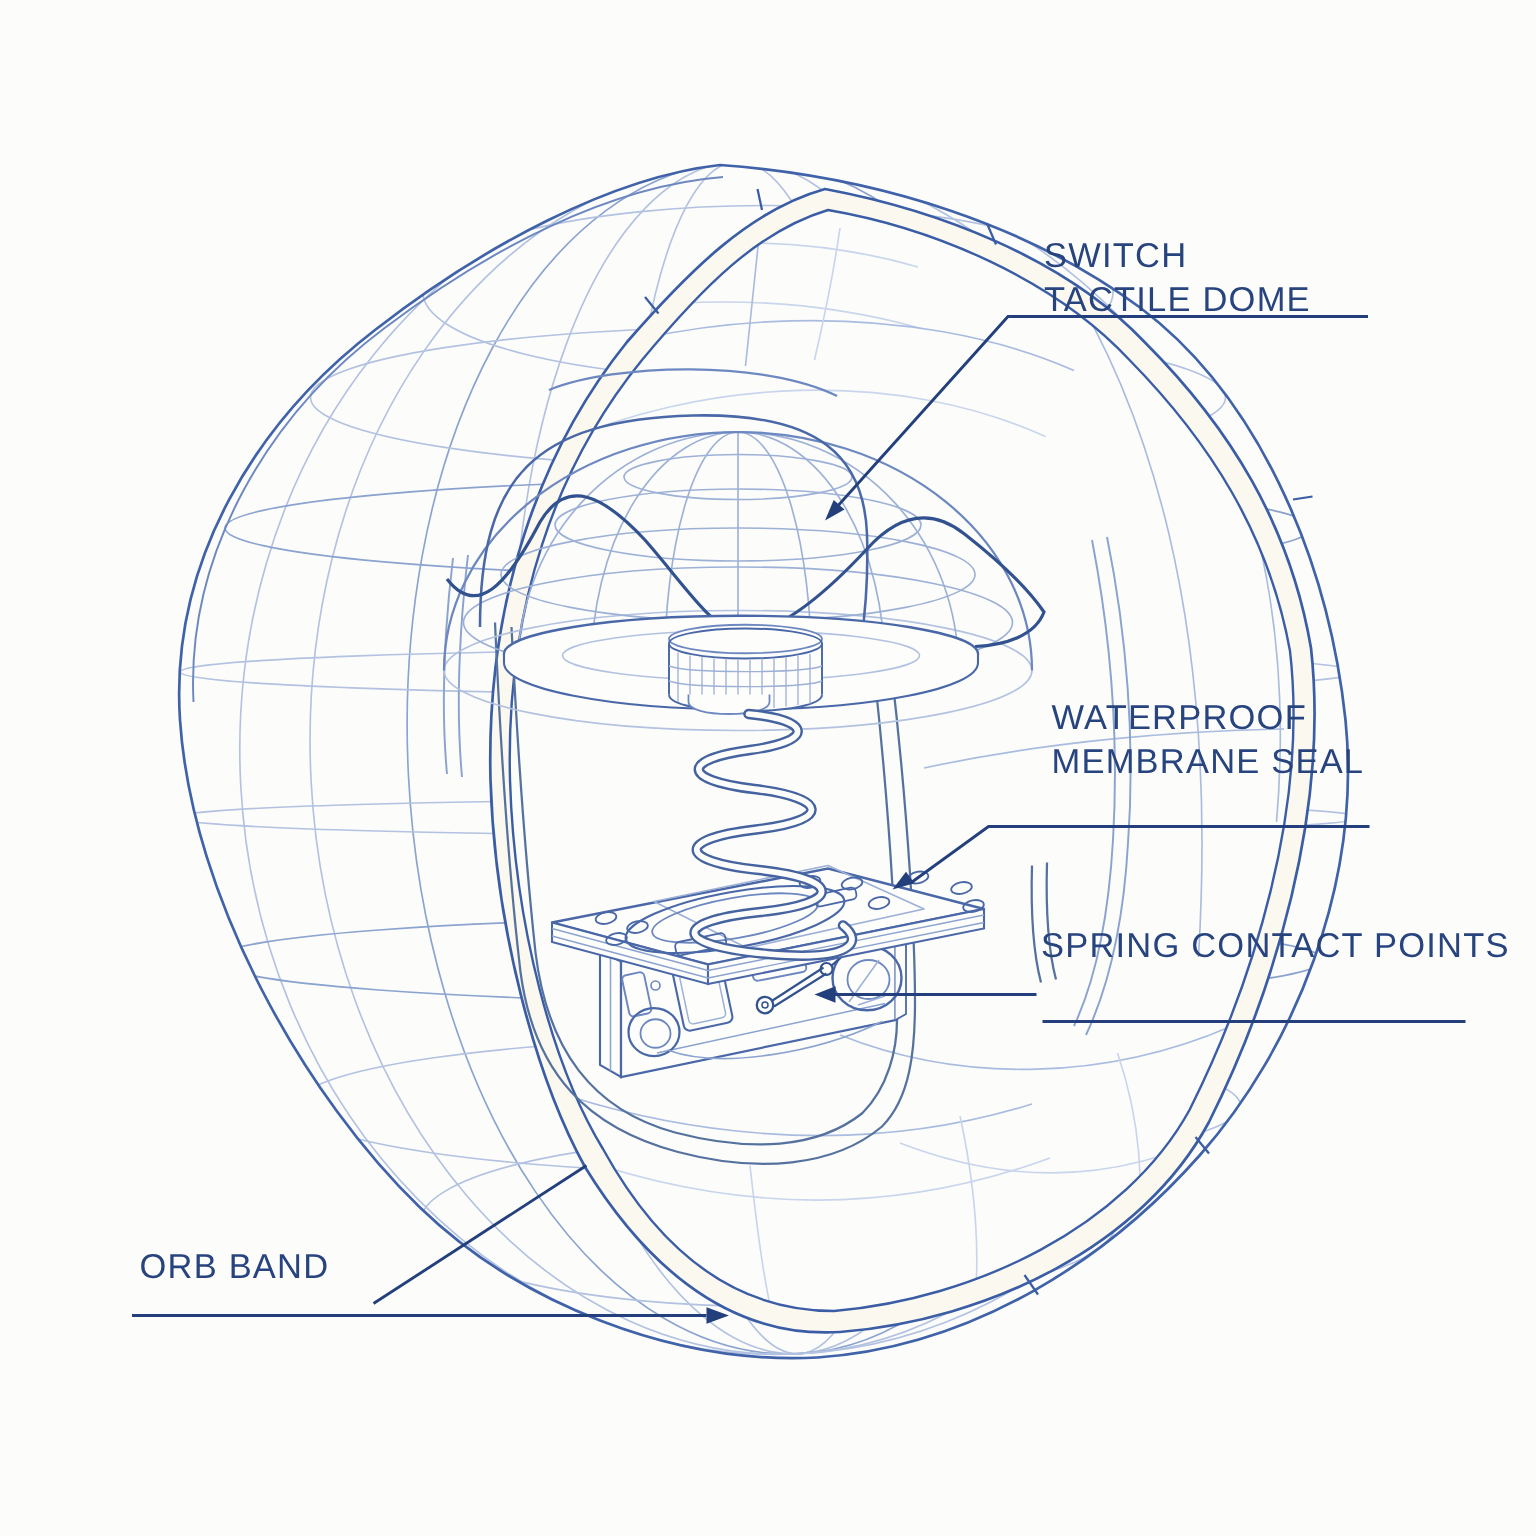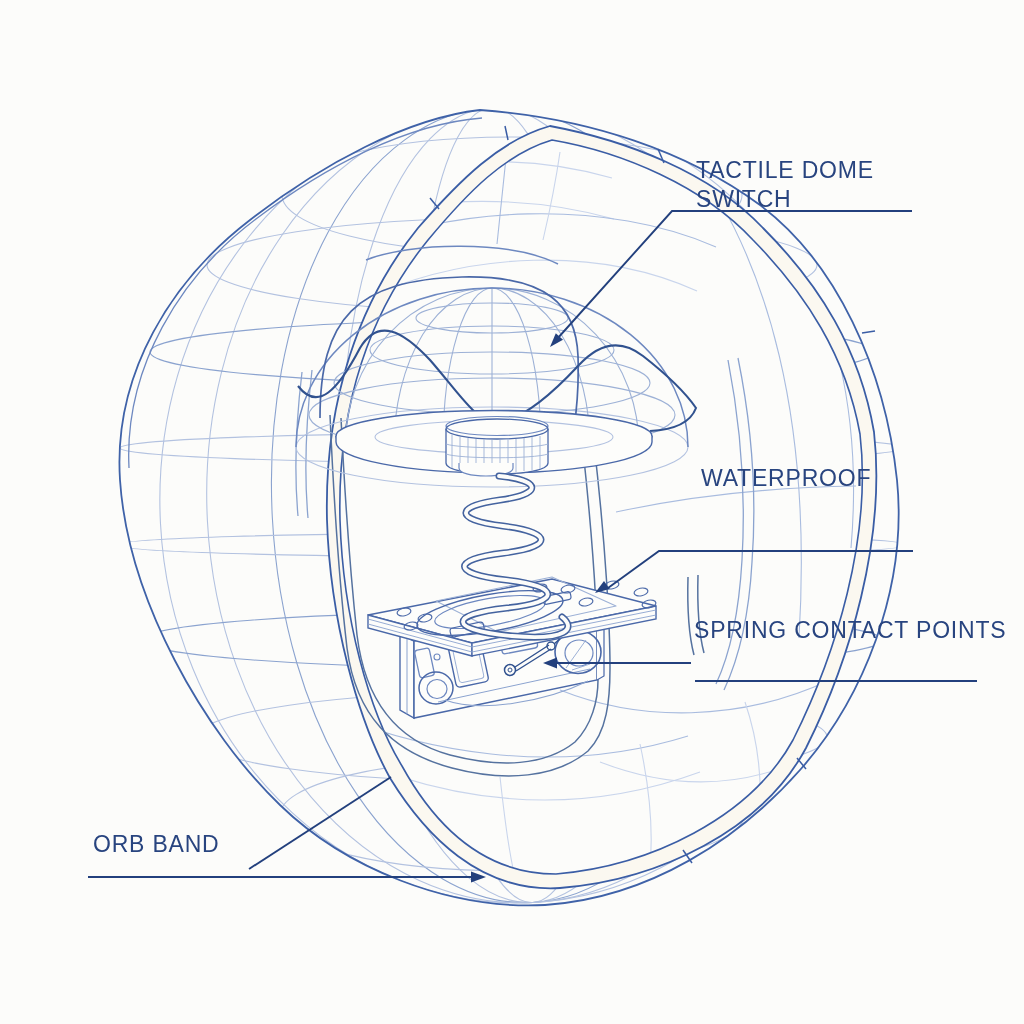--- a/index.html
+++ b/index.html
@@ -226,26 +226,27 @@
   </g>
   <g fill="#23407d" stroke="none">
     <polygon points="550,347 563,339.7 555.8,333.3"></polygon>
     <polygon points="595,593 609.6,588.9 604,581.1"></polygon>
     <polygon points="543,663 557,657.5 557,668.5"></polygon>
     <polygon points="486,877 471,871.5 471,882.5"></polygon>
   </g>
 </svg>
 
 <div class="callout" style="left:696px;top:156px">
+  <div>SWITCH</div>
   <div>TACTILE DOME</div>
-  <div>SWITCH</div>
 </div>
 
 <div class="callout" style="left:701px;top:464px">
   <div>WATERPROOF</div>
+  <div>MEMBRANE SEAL</div>
 </div>
 
 <div class="callout" style="left:694px;top:616px">
   <div>SPRING CONTACT POINTS</div>
 </div>
 
 <div class="callout" style="left:93px;top:830px">
   <div>ORB BAND</div>
 </div>
 

